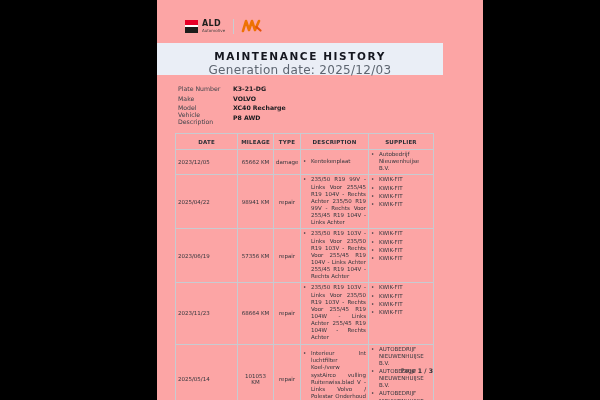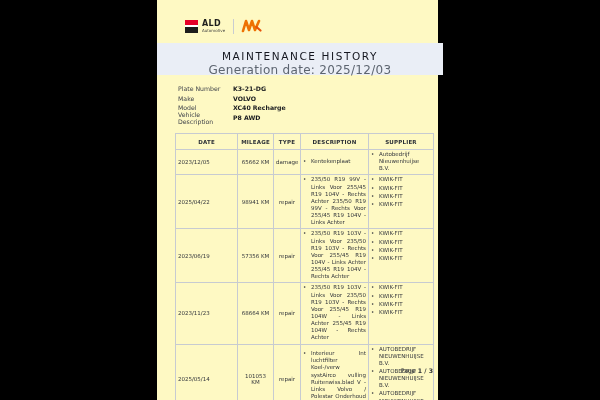--- a/index.html
+++ b/index.html
@@ -2,36 +2,36 @@
 <html><head>
 <meta charset="utf-8">
 <style>
   html,body{margin:0;padding:0;}
   body{
     width:600px;height:400px;background:#000;overflow:hidden;position:relative;
     font-family:"DejaVu Sans","Liberation Sans",sans-serif;
     -webkit-font-smoothing:antialiased;
   }
   .page{
-    position:absolute;left:157px;top:0;width:281px;height:400px;background:#fef9c3;
+    position:absolute;left:157px;top:0;width:326px;height:400px;background:#fca5a5;
   }
   
   .brand-row{position:absolute;left:28px;top:16px;height:20px;display:flex;align-items:center;}
   .sg-mark{width:13px;height:13px;display:flex;flex-direction:column;margin-right:4px;}
   .sg-mark .r{height:5.5px;background:#e60028;}
   .sg-mark .w{height:2px;background:#ffffff;}
   .sg-mark .b{height:5.5px;background:#1d1d1b;}
   .ald-text{line-height:1;margin-right:8px;}
   .ald-text .n{font-size:8px;font-weight:bold;color:#1d1d1b;letter-spacing:.4px;}
   .ald-text .s{font-size:4px;color:#3c3c3b;margin-top:1px;}
   .brand-divider{width:1px;height:15px;background:#c9ccd1;margin-right:7px;}
   .w-logo{display:block;}
   
   .band{position:absolute;left:0;top:43px;width:286px;height:32px;background:#eaeef6;text-align:center;}
-  .band .title{margin-top:7px;font-size:10.5px;font-weight:normal;letter-spacing:1.6px;color:#14161f;}
+  .band .title{margin-top:7px;font-size:10.5px;font-weight:bold;letter-spacing:1.6px;color:#14161f;}
   .band .gendate{margin-top:1px;font-size:12px;color:#5d6570;letter-spacing:.3px;}
   
   .vehicle{position:absolute;left:21px;top:84px;}
   .v-row{display:flex;height:9.6px;align-items:center;}
   .v-label{width:55px;font-size:6.2px;color:#40444b;}
   .v-value{font-size:6.2px;font-weight:bold;color:#181a1e;}
   
   table.mt{
     position:absolute;left:18px;top:133px;width:258px;
     border-collapse:collapse;table-layout:fixed;

